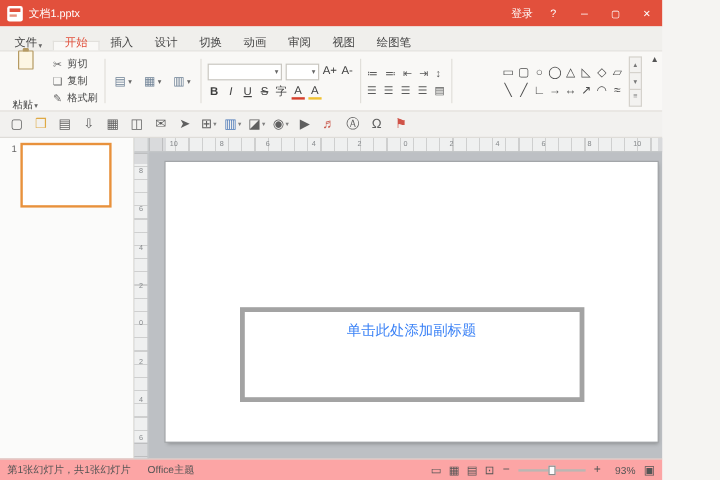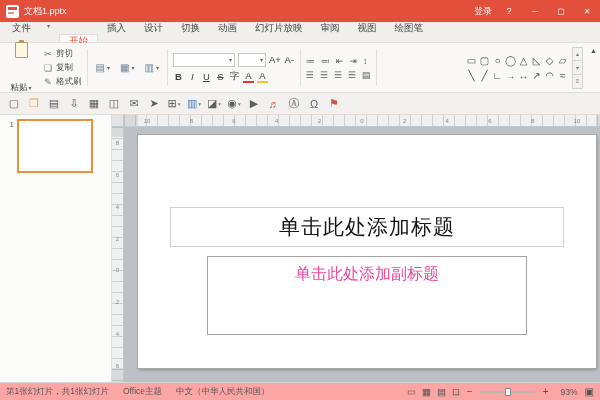--- a/index.html
+++ b/index.html
@@ -1,32 +1,32 @@
 <!DOCTYPE html>
 <html><head>
 <meta charset="utf-8">
 <style>
   * { margin:0; padding:0; box-sizing:border-box; }
   html,body { width:600px; height:400px; }
   body { font-family:"Liberation Sans", sans-serif; overflow:hidden; background:#f5f4f2; }
-  .app { width:600px; height:400px; display:flex; flex-direction:column; color:#3c3c3c; overflow:hidden; }
+  .app { width:552px; height:400px; display:flex; flex-direction:column; color:#3c3c3c; overflow:hidden; }
 
   
   .titlebar { height:22px; flex:0 0 22px; background:#e2503c; display:flex; align-items:center; color:#fff; }
   .app-icon { width:13px; height:13px; background:#fff; border-radius:2px; margin:0 5px 0 6px; position:relative; }
   .app-icon::before { content:""; position:absolute; left:2px; top:2px; width:9px; height:3px; background:#e2503c; }
   .app-icon::after { content:""; position:absolute; left:2px; top:7px; width:6px; height:2px; background:#e8927f; }
   .titlebar-title { font-size:9px; }
   .titlebar-right { margin-left:auto; display:flex; align-items:stretch; height:100%; }
   .tb-btn { min-width:26px; padding:0 4px; display:flex; align-items:center; justify-content:center; font-size:9px; cursor:default; }
   .tb-btn.glyph { font-size:8px; }
 
   
   .tabrow { height:21px; flex:0 0 21px; background:#f0efec; border-bottom:1px solid #e2e0dc; display:flex; align-items:stretch; padding-left:3px; }
-  .tab { padding:0 9px; display:flex; align-items:flex-start; gap:16px; font-size:9.5px; color:#454545; }
+  .tab { padding:0 9px; display:flex; align-items:flex-end; gap:1px; font-size:9.5px; color:#454545; }
   .tab .tab-caret { font-size:6px; color:#666; }
   .tab.active { background:#f9f8f6; color:#e2503c; border:1px solid #e2e0dc; border-bottom:none;margin-top:12px; }
 
   
   .ribbon { height:50px; flex:0 0 50px; background:#f9f8f6; border-bottom:1px solid #dfddd8; display:flex; align-items:stretch; padding:2px 14px 2px 2px; position:relative; }
   .rdivider { width:1px; background:#e1dfda; margin:4px 2px; }
   .rgroup { display:flex; flex-direction:column; justify-content:center; padding:0 3px; }
   .paste-btn { display:flex; flex-direction:column; align-items:center; width:32px; gap:2px; }
   .clipboard { width:13px; height:16px; background:#fdf6e3; border:1px solid #b59a63; border-radius:1px; position:relative; }
   .clipboard::before { content:""; position:absolute; top:-3px; left:3px; width:5px; height:3px; background:#b59a63; border-radius:1px; }
@@ -83,21 +83,21 @@
       linear-gradient(90deg, #d9dadc 0 14px, #eff0f0 14px calc(100% - 4px), #d9dadc calc(100% - 4px));
     display:flex; align-items:center; justify-content:space-around; font-size:6px; color:#86898c; }
   .canvas-body { flex:1 1 auto; min-height:0; display:flex; }
   .vruler { width:12px; flex:0 0 12px; border-right:1px solid #c4c6c8; position:relative;
     background-image: repeating-linear-gradient(180deg, rgba(110,110,110,.25) 0 1px, transparent 1px 11px),
       linear-gradient(180deg, #d9dadc 0 10px, #eff0f0 10px calc(100% - 14px), #d9dadc calc(100% - 14px));
     display:flex; flex-direction:column; align-items:center; justify-content:space-around; font-size:6px; color:#86898c; }
   .drawarea { flex:1 1 auto; position:relative; }
   .slide { position:absolute; left:14px; right:4px; top:8px; bottom:14px; background:#fff; box-shadow:0 0 0 1px #a3a6a9, 1px 2px 3px rgba(0,0,0,.25); }
   .title-box { position:absolute; left:7%; right:7%; top:31%; height:17%; border:1px solid #d2d2d2; display:flex; align-items:center; justify-content:center; font-size:21px; color:#161616; letter-spacing:1px; }
-  .subtitle-box { position:absolute; left:15%; right:15%; top:52%; height:34%; border:1px solid #a3a3a3; display:flex; justify-content:center; padding-top:7px; font-size:16px; color:#ec4899; }
+  .subtitle-box { position:absolute; left:15%; right:15%; top:52%; height:34%; border:4px solid #a3a3a3; display:flex; justify-content:center; padding-top:7px; font-size:12px; color:#3b82f6; }
 
   
   .statusbar { height:18px; flex:0 0 18px; background:#fca5a5; border-top:1px solid #d9d7d3; display:flex; align-items:center; font-size:8.5px; color:#555; padding:0 6px; gap:14px; }
   .sb-right { margin-left:auto; display:flex; align-items:center; gap:7px; }
   .sb-view { font-size:9.5px; color:#555; }
   .zoom-btn { font-size:10px; color:#555; }
   .zoom-slider { width:56px; height:2px; background:#b9b7b3; position:relative; }
   .zoom-handle { position:absolute; left:45%; top:-3px; width:6px; height:8px; background:#fdfdfd; border:1px solid #8a8a8a; }
   .zoom-value { min-width:22px; text-align:right; }
   .fit-btn { font-size:10px; color:#555; }
@@ -144,24 +144,20 @@
       <div class="tab">
         <span class="tab-label">切换</span>
 
       </div>
 
       <div class="tab">
         <span class="tab-label">动画</span>
 
       </div>
 
-      <div class="tab">
-        <span class="tab-label">幻灯片放映</span>
-
-      </div>
 
       <div class="tab">
         <span class="tab-label">审阅</span>
 
       </div>
 
       <div class="tab">
         <span class="tab-label">视图</span>
 
       </div>
@@ -448,32 +444,30 @@
             <span>6</span>
             <span>4</span>
             <span>2</span>
             <span>0</span>
             <span>2</span>
             <span>4</span>
             <span>6</span>
           </div>
         <div class="drawarea">
           <div class="slide">
-            <div class="title-box">单击此处添加标题</div>
             <div class="subtitle-box">单击此处添加副标题</div>
           </div>
         </div>
       </div>
     </div>
   </div>
 
   <div class="statusbar">
     <span>第1张幻灯片，共1张幻灯片</span>
     <span>Office主题</span>
-    <span>中文（中华人民共和国）</span>
     <div class="sb-right">
       <span class="sb-viewset" style="display:flex;gap:6px;">
 
       <span class="sb-view">▭</span>
           <span class="sb-view">▦</span>
           <span class="sb-view">▤</span>
           <span class="sb-view">⊡</span>
         </span>
       <span class="zoom-btn">−</span>
       <span class="zoom-slider">

